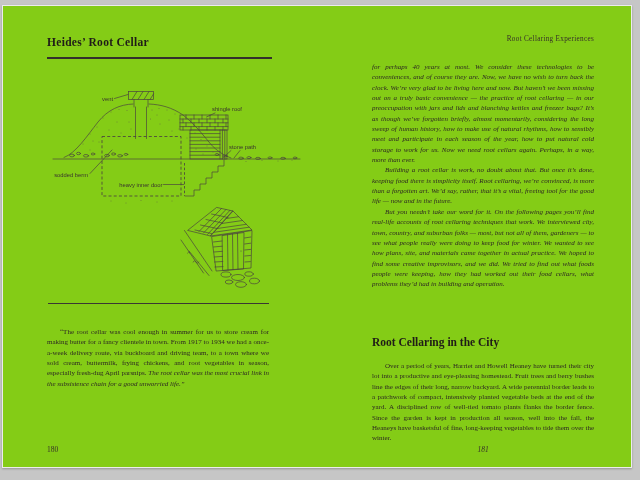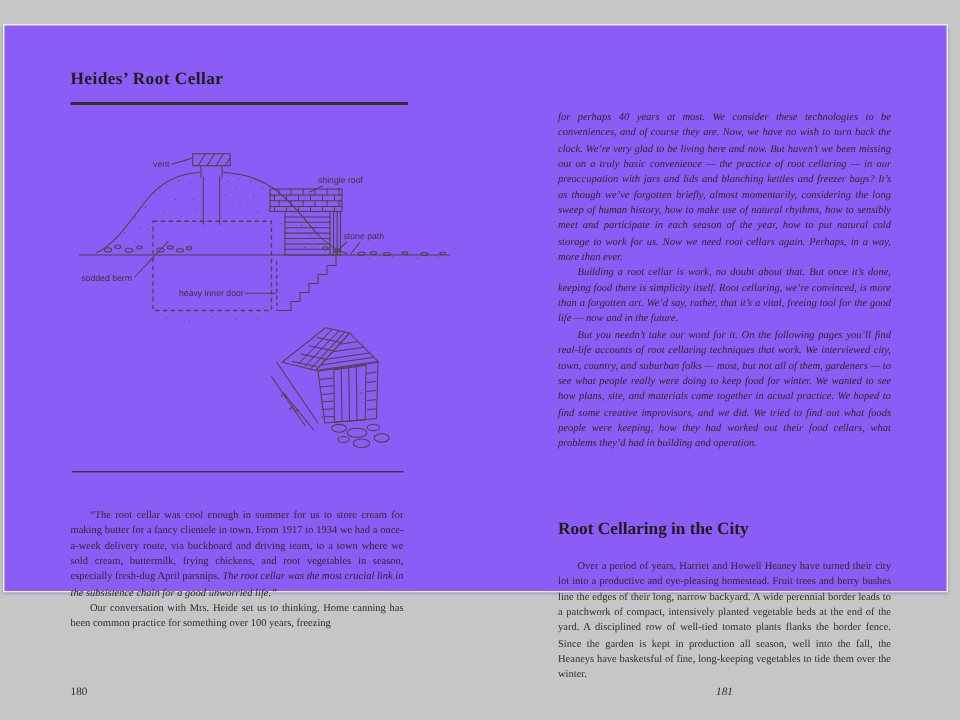--- a/index.html
+++ b/index.html
@@ -1,17 +1,17 @@
 <!DOCTYPE html>
 <html><head>
 <meta charset="utf-8">
 <style>
   html,body { margin:0; padding:0; width:640px; height:480px; background:#c6c6c6; overflow:hidden;
               font-family:"Liberation Serif", serif; }
-  .paper { position:absolute; left:2px; top:16px; width:630px; height:379px; background:#8b5cf6;
+  .paper { position:absolute; left:2px; top:5px; width:630px; height:463px; background:#84cc16;
            box-shadow:0 1px 2px rgba(0,0,0,.25), inset 0 0 0 1px #ececec; }
 
   
   .chapter-title { position:absolute; left:45px; top:31px; margin:0; font-size:11.5px; font-weight:bold;
                    color:#201c18; letter-spacing:.3px; white-space:nowrap; }
   .title-rule { position:absolute; left:45px; top:52px; width:225px; height:2px; background:#33302c; }
   .diagram { position:absolute; left:36px; top:71px; width:286px; height:234px; }
   .divider-rule { position:absolute; left:46px; top:298px; width:221px; height:1px; background:#3a3733; }
 
   .body-copy { position:absolute; width:222px; font-size:7px; line-height:10.35px; text-align:justify;
@@ -179,25 +179,25 @@
           <ellipse class="dln" cx="229" cy="279" rx="3.8" ry="2"></ellipse>
         <path class="dln" d="M184.5,227.5 L212,268 M181,237 L203.5,270 M189,248 L209,272.5"></path>
         <path class="dln" d="M193,259 q1.5,-2.5 3,0 q1.5,2.5 3,0 M187.5,250 q1.2,-2 2.4,0"></path>
       </g>
     </svg>
 
     <div class="divider-rule"></div>
 
     <div class="body-copy left-copy">
       <p class="ind"><span>“The root cellar was cool enough in summer for us to store cream for making butter for a fancy clientele in town. From 1917 to 1934 we had a once-a-week delivery route, via buckboard and driving team, to a town where we sold cream, buttermilk, frying chickens, and root vegetables in season, especially fresh-dug April parsnips. </span><span class="ital">The root cellar was the most crucial link in the subsistence chain for a good unworried life.”</span></p>
-      <p class="ind">Our conversation with Mrs. Heide set us to thinking. Home canning has been common practice for something over 100 years, freezing</p>
     </div>
 
     <div class="folio folio-left">180</div>
 
+    <div class="running-header">Root Cellaring Experiences</div>
 
     <div class="body-copy right-copy">
       <p>for perhaps 40 years at most. We consider these technologies to be conveniences, and of course they are. Now, we have no wish to turn back the clock. We’re very glad to be living here and now. But haven’t we been missing out on a truly basic convenience — the practice of root cellaring — in our preoccupation with jars and lids and blanching kettles and freezer bags? It’s as though we’ve forgotten briefly, almost momentarily, considering the long sweep of human history, how to make use of natural rhythms, how to sensibly meet and participate in each season of the year, how to put natural cold storage to work for us. Now we need root cellars again. Perhaps, in a way, more than ever.</p>
       <p class="ind">Building a root cellar is work, no doubt about that. But once it’s done, keeping food there is simplicity itself. Root cellaring, we’re convinced, is more than a forgotten art. We’d say, rather, that it’s a vital, freeing tool for the good life — now and in the future.</p>
       <p class="ind">But you needn’t take our word for it. On the following pages you’ll find real-life accounts of root cellaring techniques that work. We interviewed city, town, country, and suburban folks — most, but not all of them, gardeners — to see what people really were doing to keep food for winter. We wanted to see how plans, site, and materials came together in actual practice. We hoped to find some creative improvisors, and we did. We tried to find out what foods people were keeping, how they had worked out their food cellars, what problems they’d had in building and operation.</p>
     </div>
 
     <h2 class="section-heading">Root Cellaring in the City</h2>
 
     <div class="body-copy city-copy">

